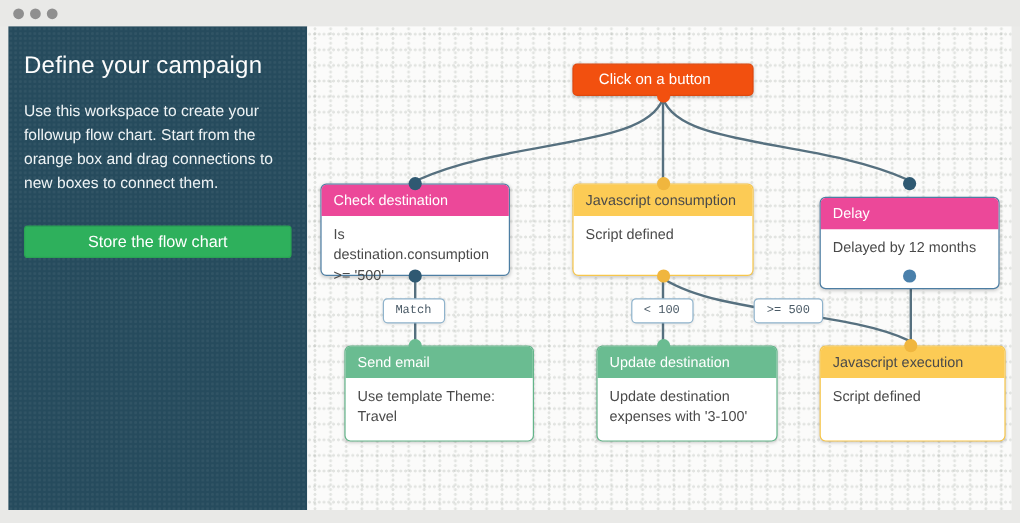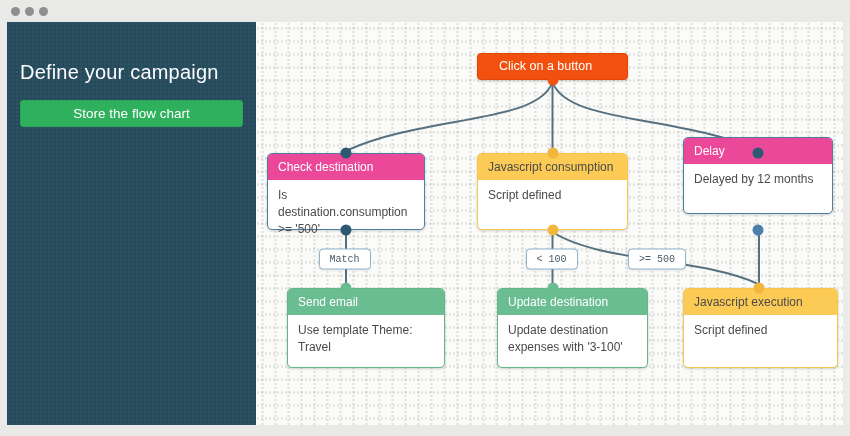--- a/index.html
+++ b/index.html
@@ -9,21 +9,21 @@
   
   .topbar { position:absolute; left:0; top:0; width:850px; height:22px; background:#e9e9e7; }
   .chrome-dot { position:absolute; top:7px; width:9px; height:9px; border-radius:50%; background:#8f8f8f; }
   .chrome-dot.d1{left:11px;} .chrome-dot.d2{left:25px;} .chrome-dot.d3{left:39px;}
 
   
   .sidebar { position:absolute; left:7px; top:22px; width:249px; height:403px;
     background:#264b5d;
     background-image:radial-gradient(rgba(255,255,255,0.05) 1px, transparent 1.4px);
     background-size:4px 4px;
-    padding:31px 13px; color:#fff; }
+    padding:14px 13px; color:#fff; }
   .sidebar h1 { font-size:20px; font-weight:400; letter-spacing:0.2px; margin:8px 0 16px 0; color:#fdfdfd; }
   .sidebar p { font-size:13px; line-height:1.55; color:#eef3f5; margin-bottom:24px; }
   .store-btn { display:block; width:100%; height:27px; background:#2eb05c; border:1px solid #2aa354;
     border-radius:3px; color:#fff; font-size:13.5px; font-family:"Liberation Sans",sans-serif; cursor:pointer; }
 
   
   .canvas { position:absolute; left:256px; top:22px; width:587px; height:403px;
     background-color:#fbfbfa;
     background-image:
       radial-gradient(circle, rgba(125,135,125,0.20) 1px, transparent 1.5px),
@@ -39,21 +39,21 @@
   .node.blue   { border:1px solid #4d7ea3; } .node.blue .hd   { background:#ec4899; }
   .node.yellow { border:1px solid #f7c64a; } .node.yellow .hd { background:#fccb55; color:#4a4a4a; }
   .node.green  { border:1px solid #64b58a;margin-left:20px; } .node.green .hd  { background:#6abc91; }
 
   .start-node { position:absolute; left:221px; top:31px; width:151px; height:27px;
     background:#f2500f; border:1px solid #e0470c; border-radius:4px; color:#fff;
     font-size:12.5px; line-height:25px; padding-left:21px; box-shadow:0 1px 3px rgba(0,0,0,0.2); }
 
   .n-check  { left:11px;  top:131px; width:158px; height:77px; }
   .n-jseval { left:221px; top:131px; width:151px; height:77px; }
-  .n-delay  { left:427px; top:115px; width:150px; height:77px; }
+  .n-delay  { left:427px; top:142px; width:150px; height:77px; }
   .n-send   { left:11px;  top:266px; width:158px; height:80px; }
   .n-update { left:221px; top:266px; width:151px; height:80px; }
   .n-jsexec { left:427px; top:266px; width:155px; height:80px; }
 
   
   .port { position:absolute; width:11px; height:11px; border-radius:50%; transform:translate(-50%,-50%); z-index:5; }
   .pt-orange{ background:#f2500f; } .pt-navy{ background:#2f5972; }
   .pt-yellow{ background:#f0b63e; } .pt-blue{ background:#4a80ab; } .pt-green{ background:#6abc91; }
 
   
@@ -67,20 +67,21 @@
 <body>
 
 <div class="topbar">
   <span class="chrome-dot d1"></span>
   <span class="chrome-dot d2"></span>
   <span class="chrome-dot d3"></span>
 </div>
 
 <div class="sidebar">
   <h1>Define your campaign</h1>
+  <p>Use this workspace to create your followup flow chart. Start from the orange box and drag connections to new boxes to connect them.</p>
   <button class="store-btn">Store the flow chart</button>
 </div>
 
 <div class="canvas">
 
   <svg class="wires" viewBox="0 0 587 403">
     <g fill="none" stroke="#56707f" stroke-width="2" stroke-linecap="round">
       <path d="M296.5 60 C 282 102, 170 93, 92 128"></path>
       <path d="M296.5 60 L296.5 129"></path>
       <path d="M296.5 60 C 311 102, 423 93, 501 128"></path>

